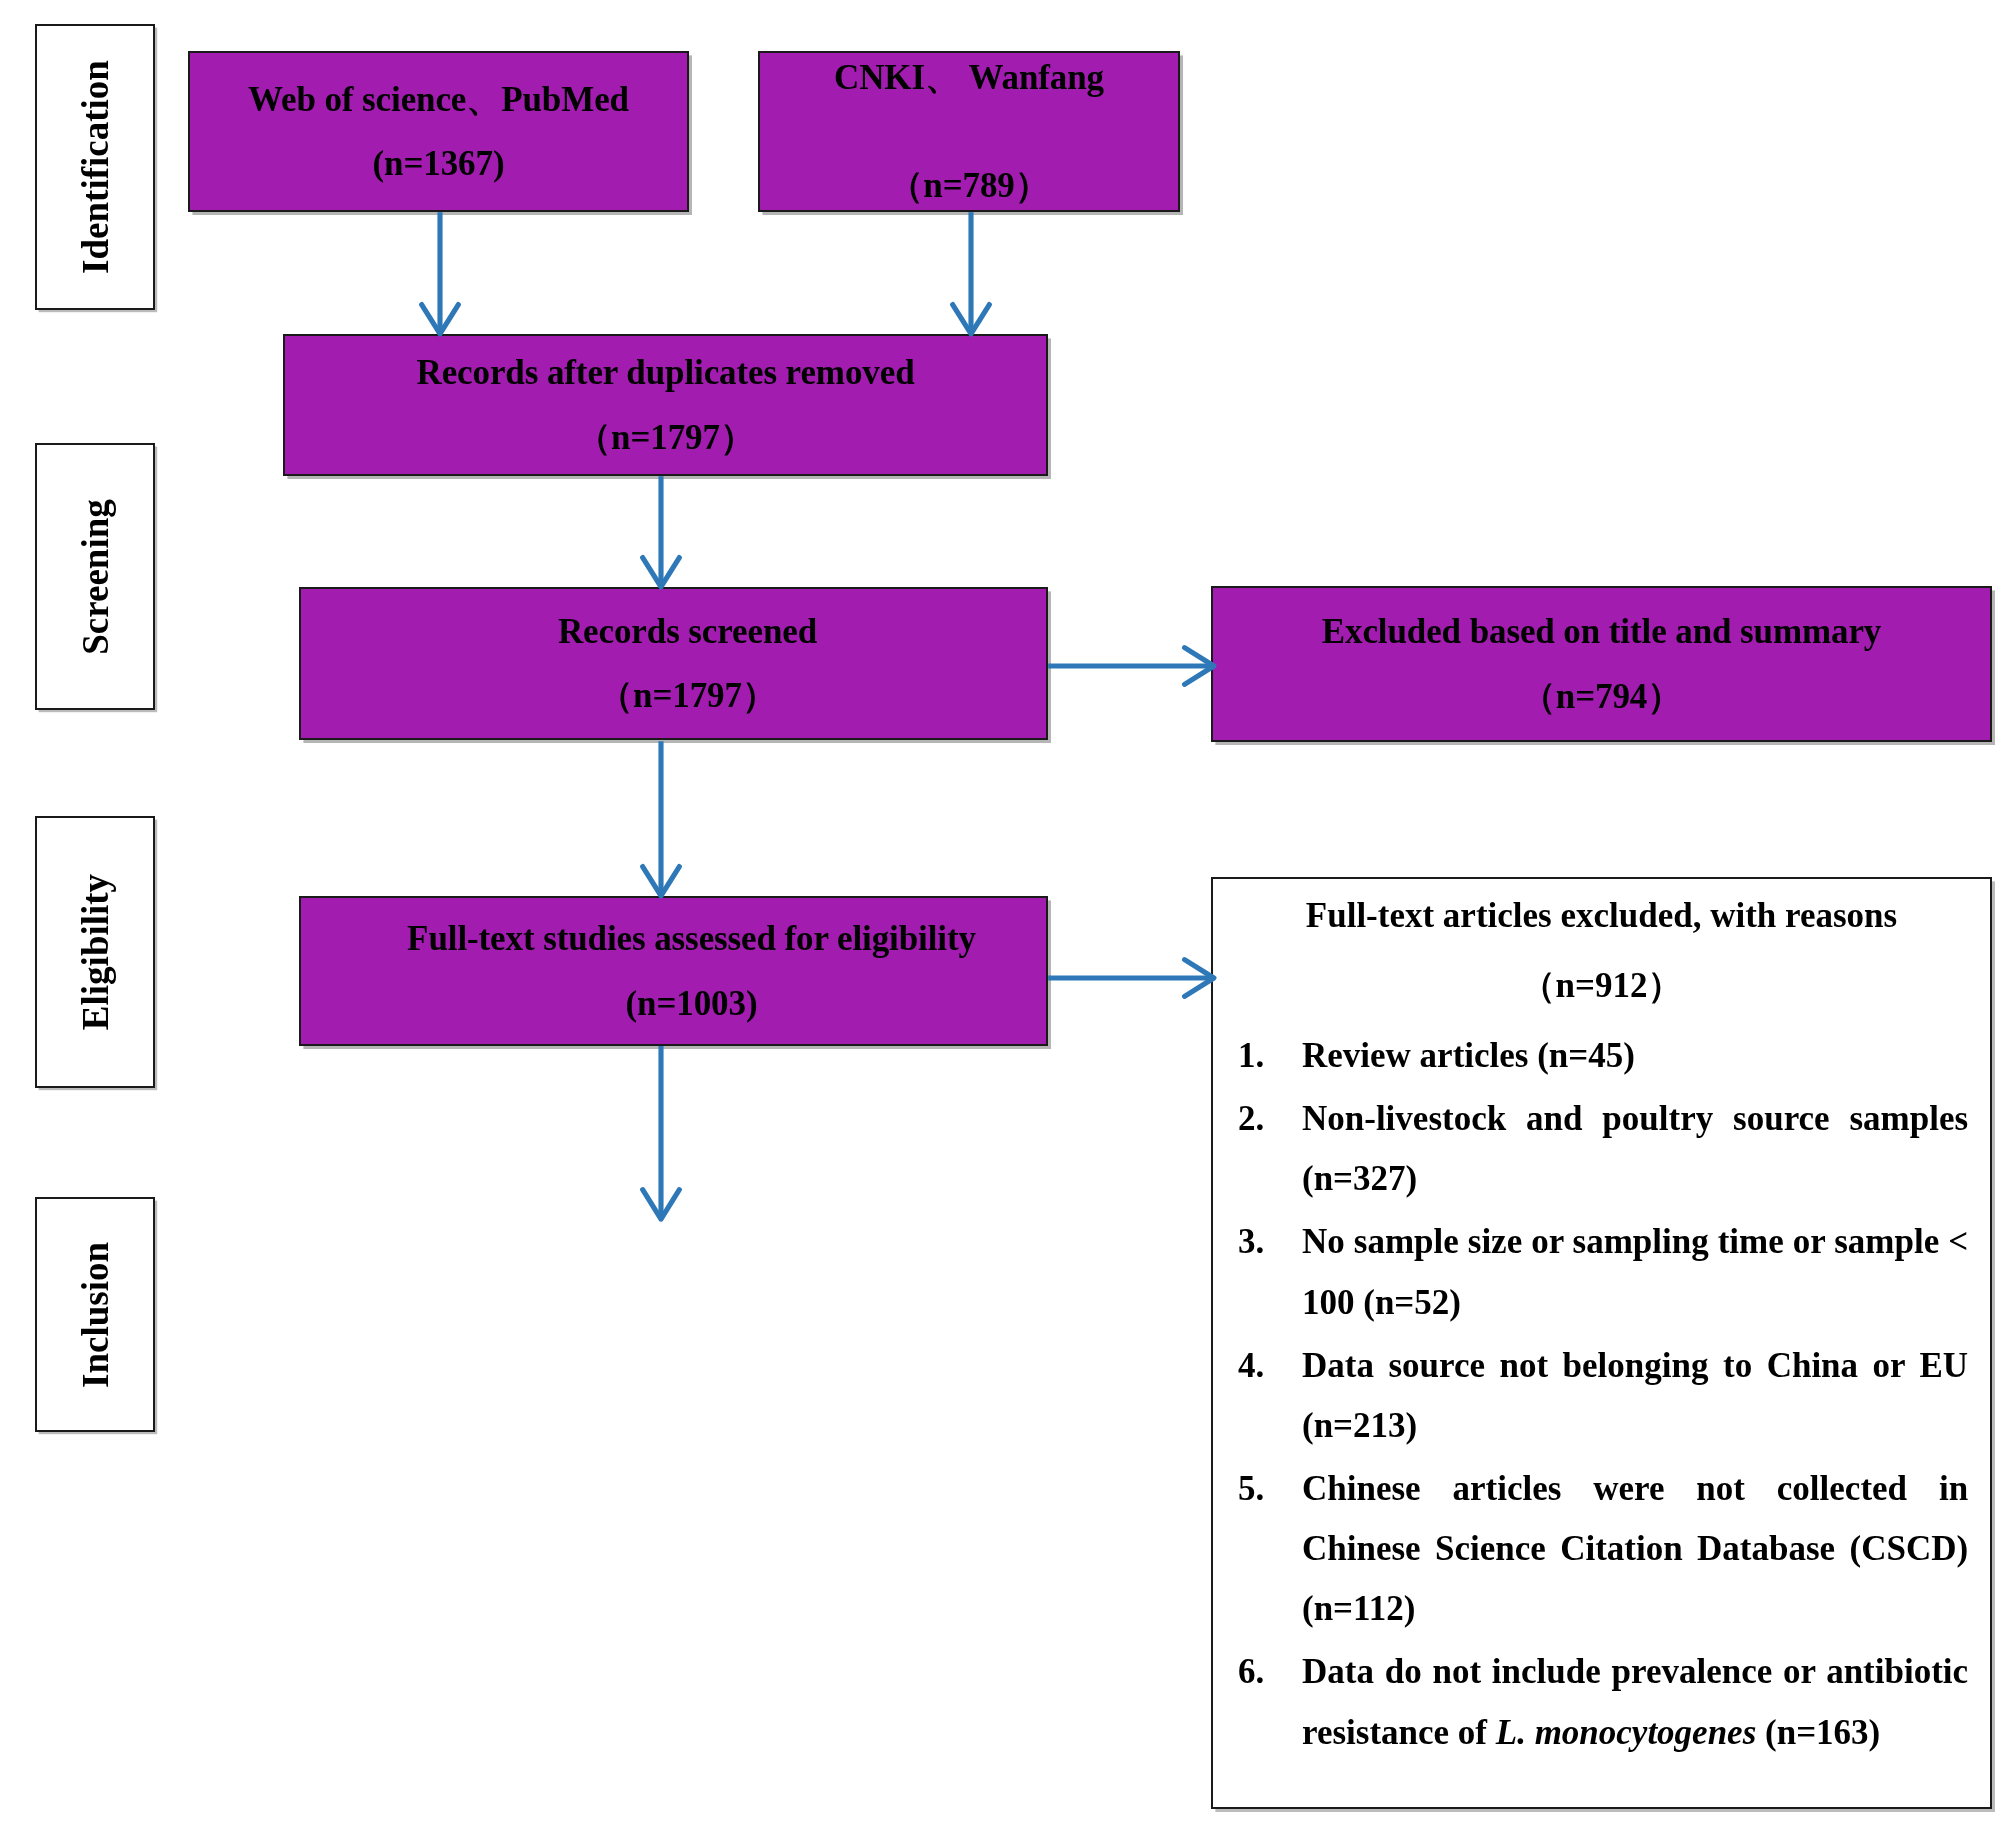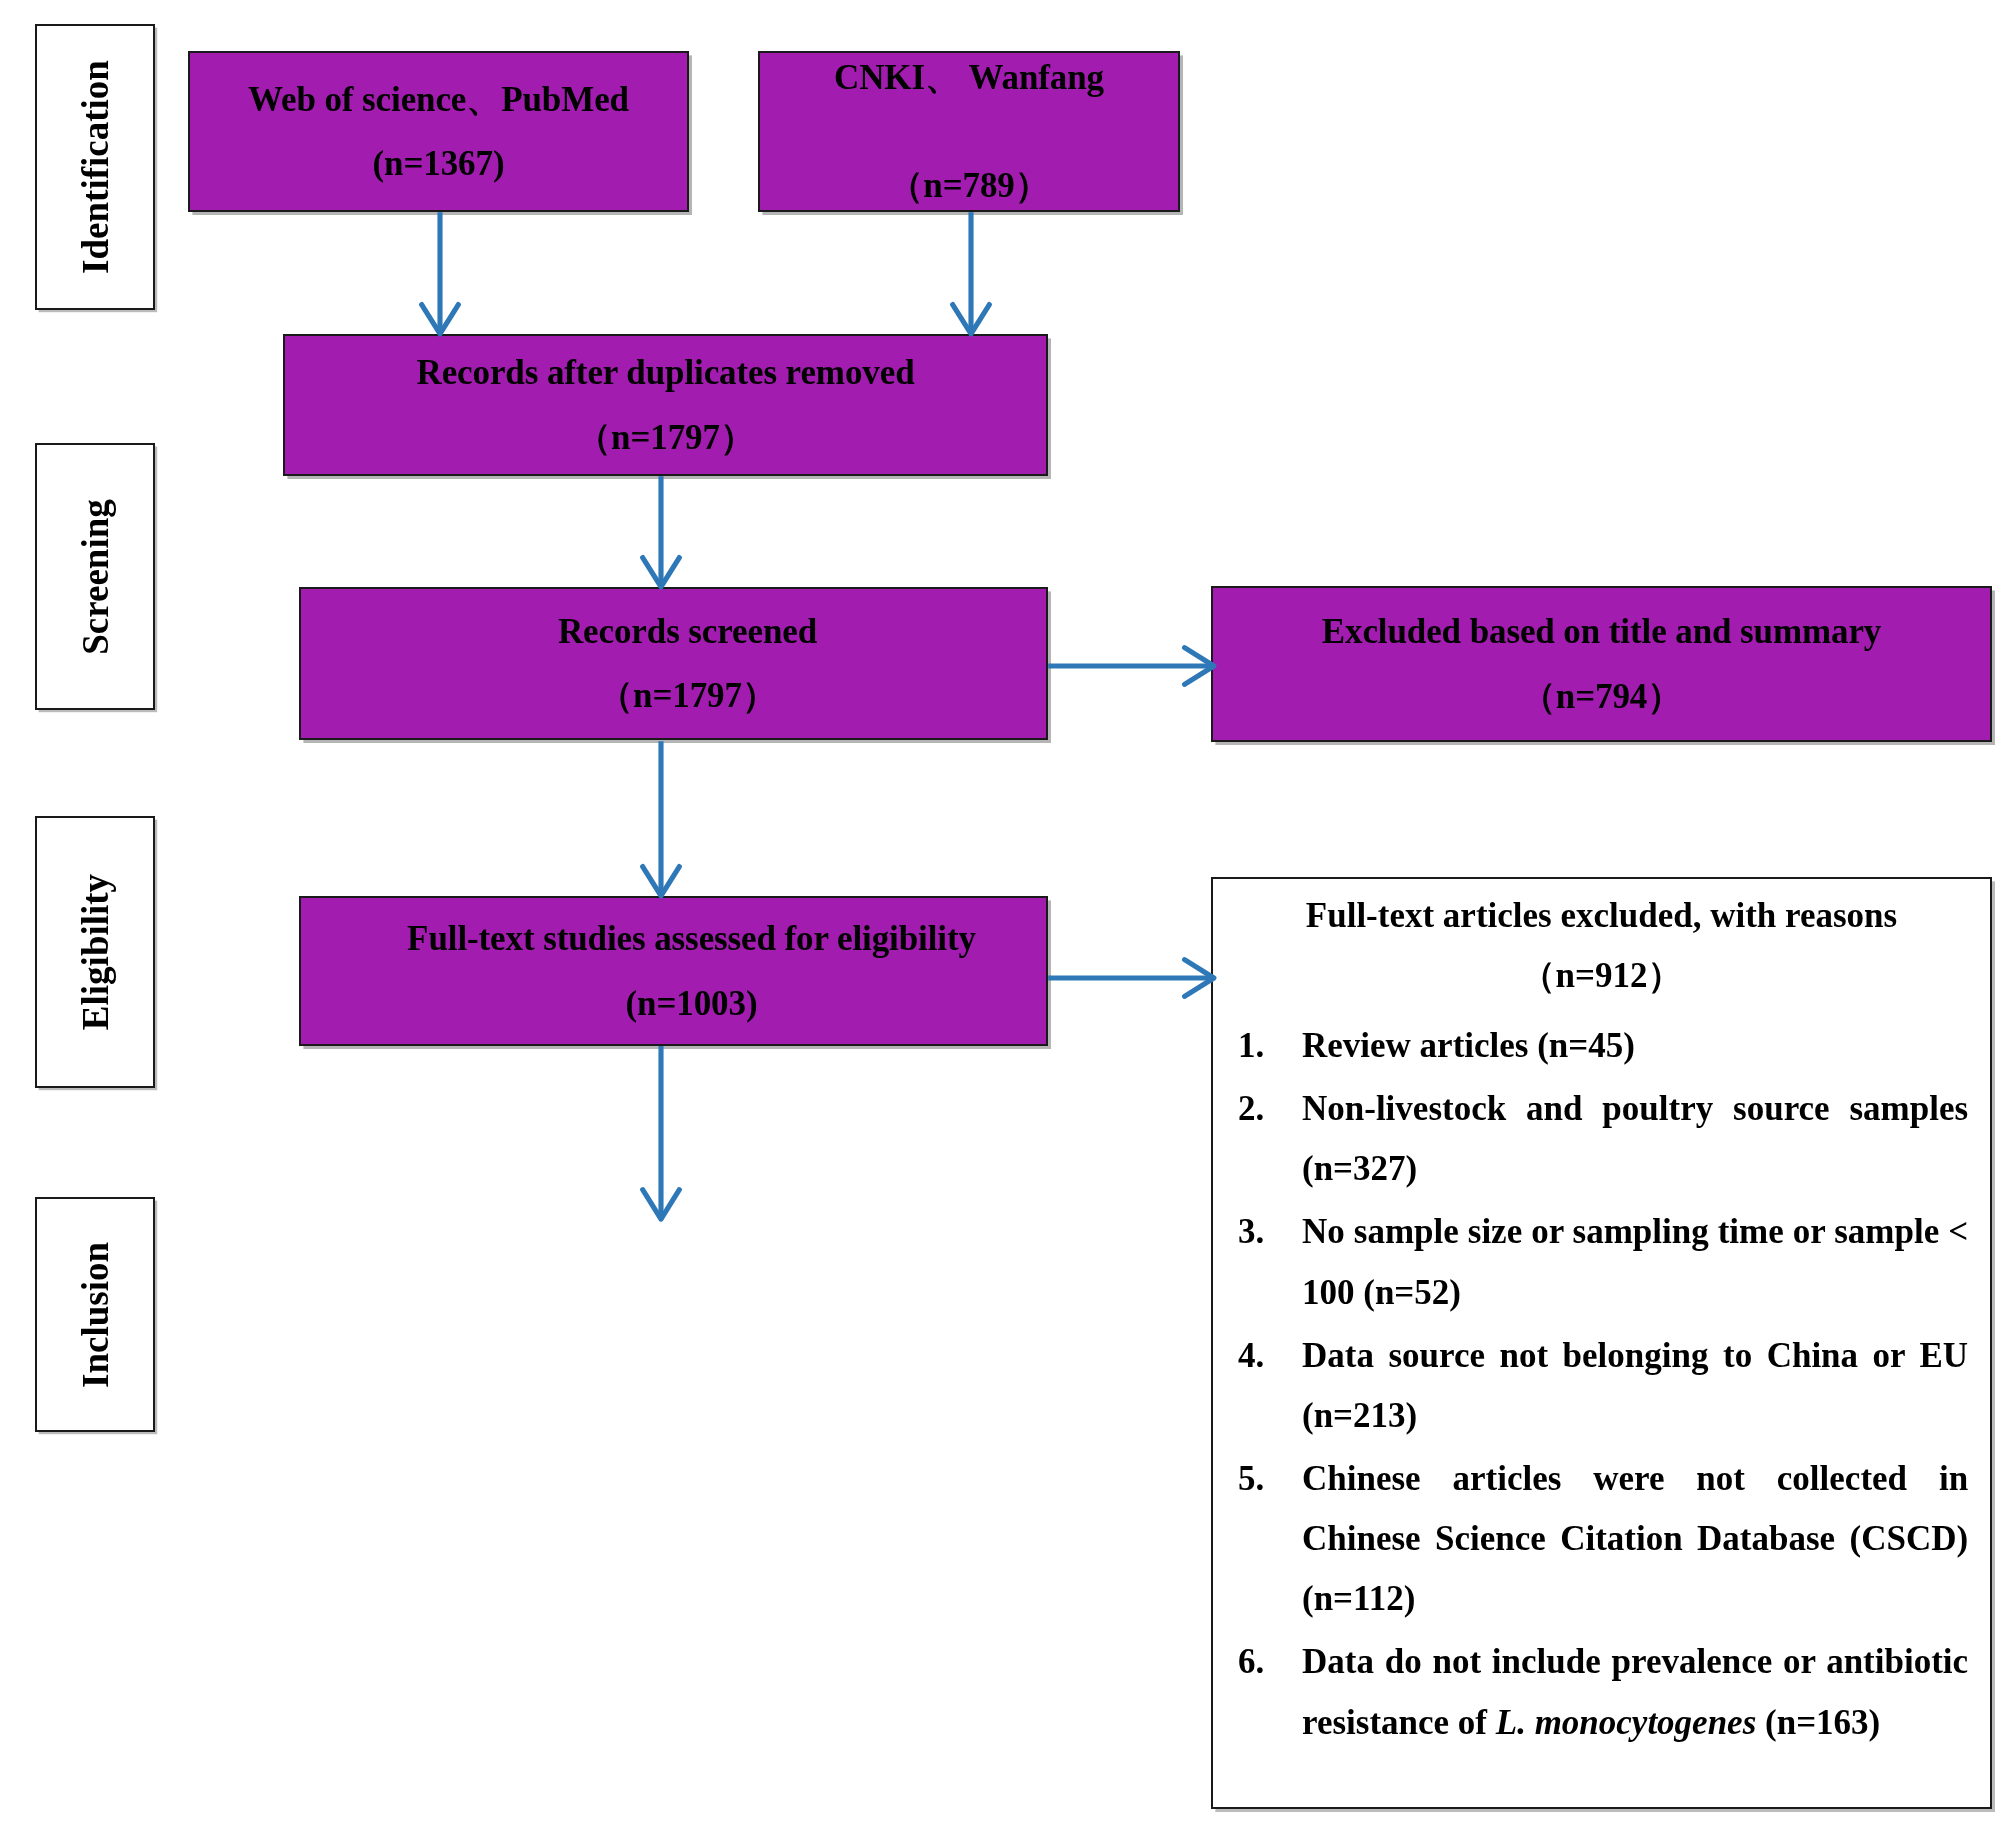--- a/index.html
+++ b/index.html
@@ -75,21 +75,21 @@
     border: 2.9px solid #1a1a1a;
     box-shadow: 3.7px 3.7px 0 -0.7px rgba(120,120,120,0.5);
     padding: 16px 19px 13.2px 19px;
   }
   .reason-head {
     font-weight: bold;
     font-size: 35px;
     line-height: 1.2;
     text-align: center;
   }
-  .reason-head .hline2 { display: block; margin-top: 18px; }
+  .reason-head .hline2 { display: block; margin-top: 28px; }
 
   ol.reasons {
     margin: 19px 0 0 0;
     padding: 0 2.9px 0 0;
     list-style: none;
     counter-reset: rno;
   }
   ol.reasons > li {
     counter-increment: rno;
     position: relative;

